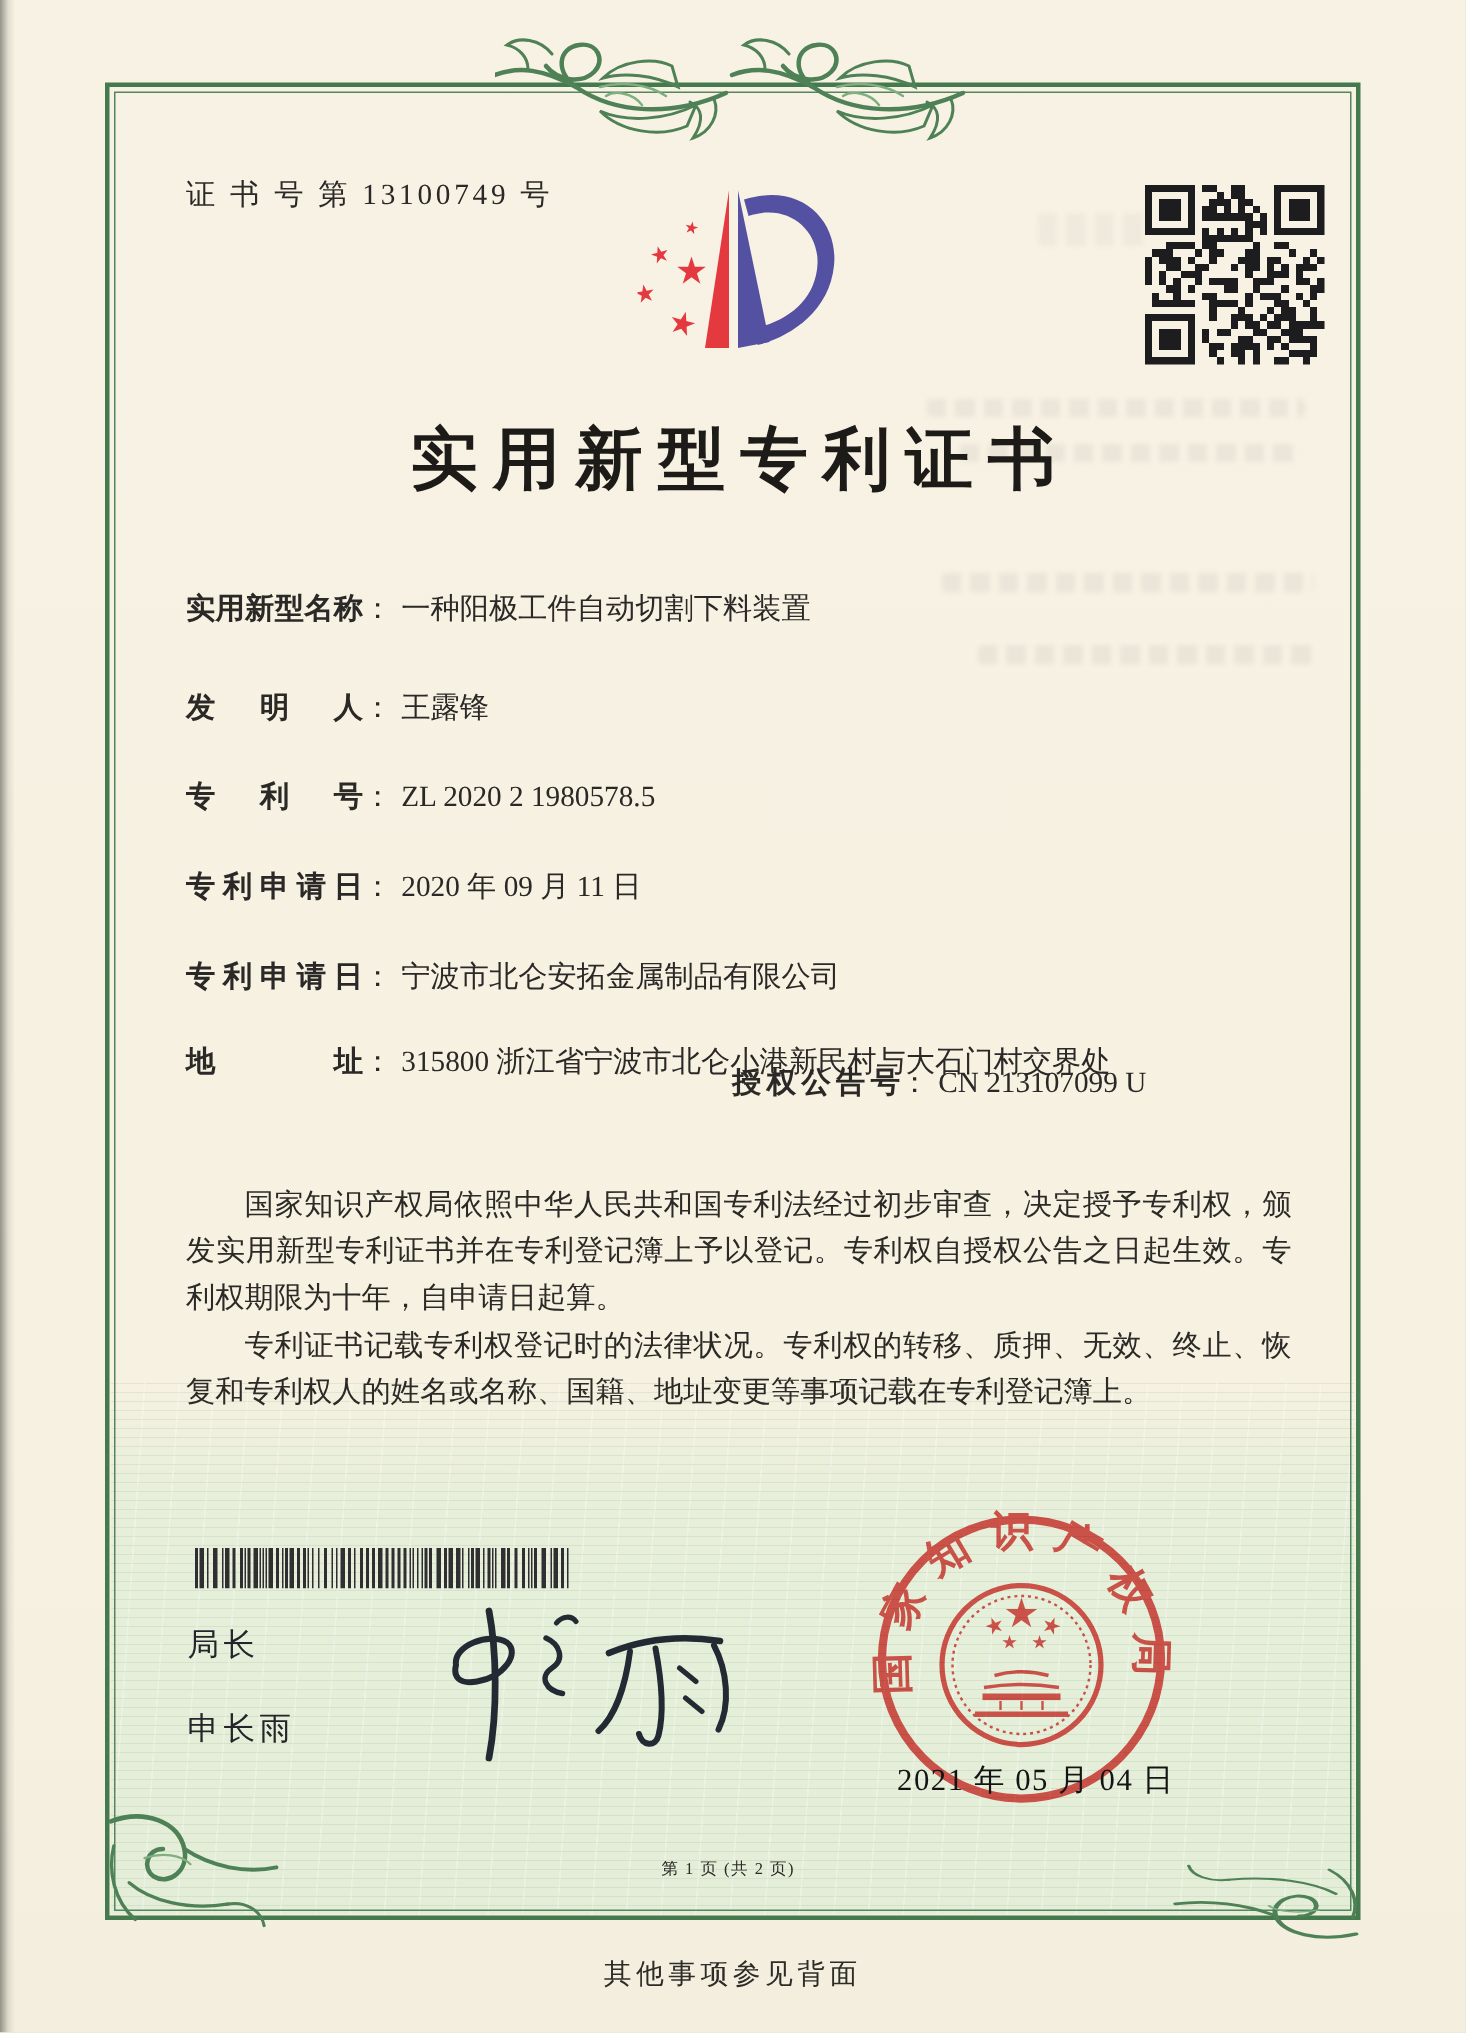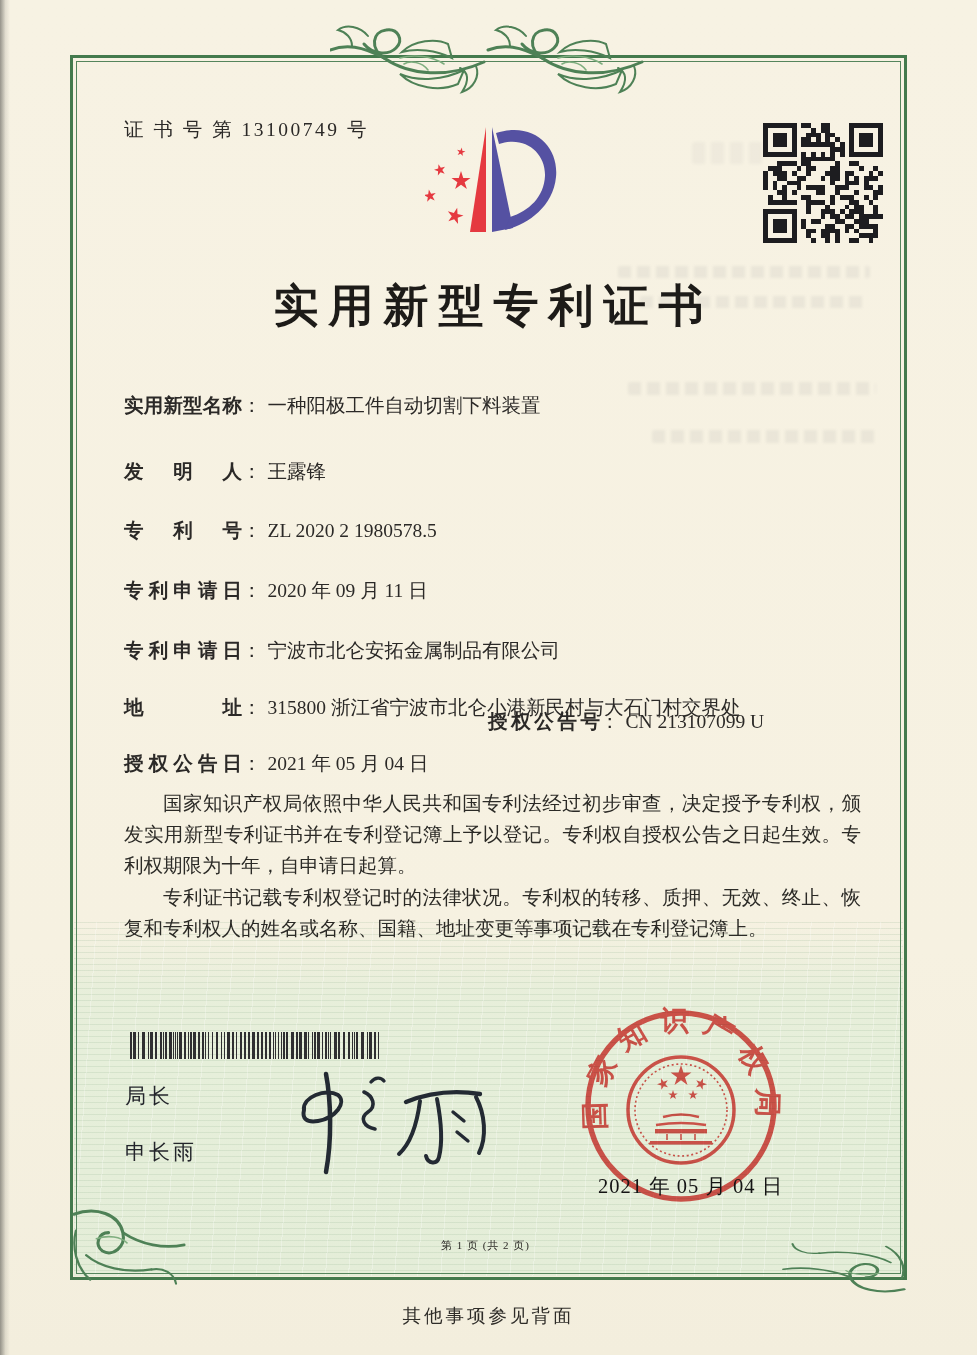--- a/index.html
+++ b/index.html
@@ -446,23 +446,20 @@
   </div>
   <div class="row r4">
     <span class="flabel">专利申请日</span><span class="colon">：</span><span>2020 年 09 月 11 日</span>
   </div>
   <div class="row r5">
     <span class="flabel">专利申请日</span><span class="colon">：</span><span>宁波市北仑安拓金属制品有限公司</span>
   </div>
   <div class="row r6">
     <span class="flabel">地址</span><span class="colon">：</span><span>315800 浙江省宁波市北仑小港新民村与大石门村交界处</span>
   </div>
-  <div class="row r7">
-    <span class="flabel">授权公告日</span><span class="colon">：</span><span>2021 年 05 月 04 日</span>
-  </div>
   <div class="rg">
     <span class="flabel">授权公告号</span><span class="colon">：</span><span>CN 213107099 U</span>
   </div>
 
   <div class="paras">
     <p>国家知识产权局依照中华人民共和国专利法经过初步审查，决定授予专利权，颁发实用新型专利证书并在专利登记簿上予以登记。专利权自授权公告之日起生效。专利权期限为十年，自申请日起算。</p>
     <p>专利证书记载专利权登记时的法律状况。专利权的转移、质押、无效、终止、恢复和专利权人的姓名或名称、国籍、地址变更等事项记载在专利登记簿上。</p>
   </div>
 
   <svg class="barcode" viewBox="0 0 252 27">

